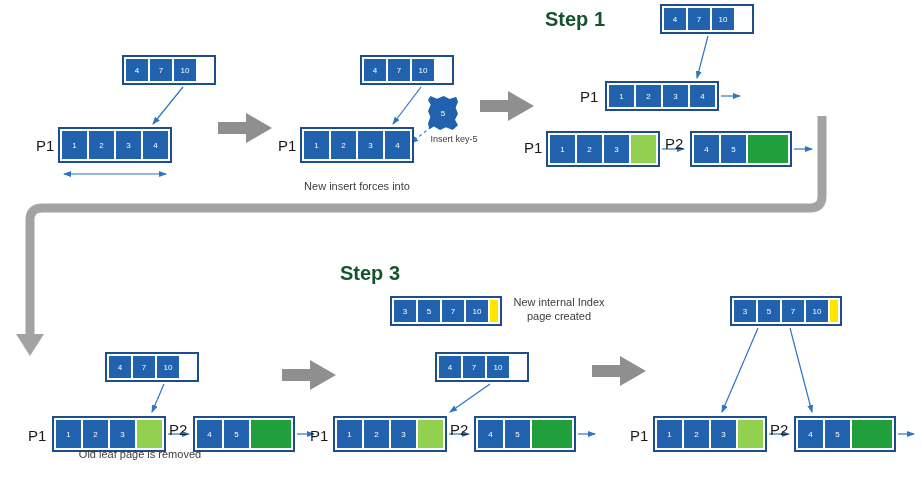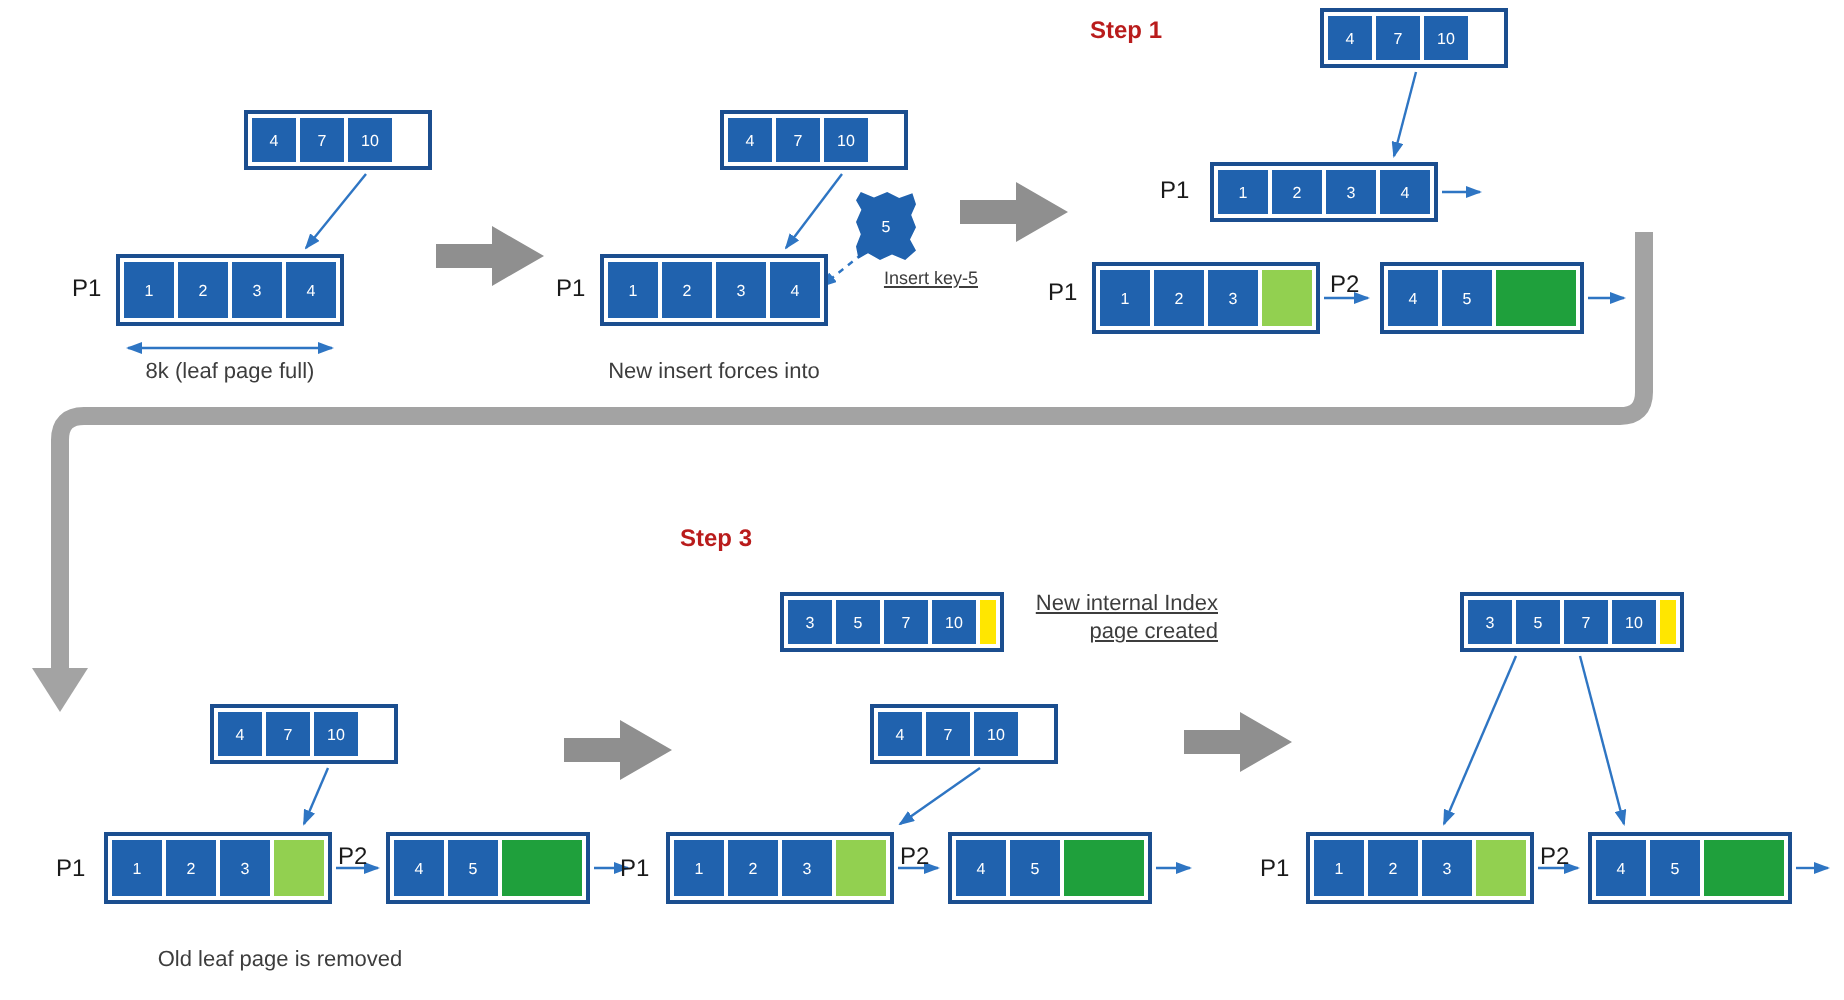--- a/index.html
+++ b/index.html
@@ -10,25 +10,25 @@
   .cell { width:22px; height:22px; display:flex; align-items:center; justify-content:center; font-size:8px; color:#ffffff; }
   .c-blue   { background:#2062ae; }
   .c-white  { background:#ffffff; width:14px; }
   .c-lgreen { background:#92d050; }
   .c-dgreen { background:#1fa03c; width:40px; }
   .c-yellow { background:#ffe600; width:8px; }
   .page.leaf .cell { width:25px; height:28px; }
   .page.leaf .c-dgreen { width:40px; }
   .page.mid  .cell { width:25px; height:22px; }
 
-  .plabel { position:absolute; font-size:12px; color:#1a1a1a; }
+  .plabel { position:absolute; font-size:15px; color:#1a1a1a; }
   .caption { position:absolute; font-size:11px; color:#3d3d3d; text-align:center; line-height:1.25; }
-  .caption.left { text-align:right;text-decoration:underline; }
+  .caption.left { text-align:center; }
   .caption.small { font-size:9px; }
-  .step-title { position:absolute; font-size:12px; font-weight:bold; color:#b91c1c; }
+  .step-title { position:absolute; font-size:20px; font-weight:bold; color:#14532d; }
 
   .torn { position:absolute; width:30px; height:34px; background:#2062ae;
     clip-path:polygon(8% 0,30% 8%,52% 0,72% 9%,94% 2%,100% 18%,92% 34%,100% 52%,90% 70%,100% 86%,82% 100%,60% 92%,40% 100%,20% 90%,4% 98%,0 80%,8% 62%,0 44%,9% 26%,0 12%);
     display:flex; align-items:center; justify-content:center; color:#ffffff; font-size:8px; }
 
   svg.overlay { position:absolute; left:0; top:0; pointer-events:none; }
 </style>
 </head>
 <body>
 
@@ -84,21 +84,20 @@
       <span class="cell c-blue">10</span>
       <span class="cell c-white"></span>
     </div>
   <span class="plabel" style="left:36px;top:137px">P1</span>
   <div class="page leaf" style="left:58px;top:127px">
       <span class="cell c-blue">1</span>
       <span class="cell c-blue">2</span>
       <span class="cell c-blue">3</span>
       <span class="cell c-blue">4</span>
     </div>
-  <div class="caption" style="left:40px;top:180px;width:150px">8k (leaf page full)</div>
 
   <div class="page" style="left:360px;top:55px">
       <span class="cell c-blue">4</span>
       <span class="cell c-blue">7</span>
       <span class="cell c-blue">10</span>
       <span class="cell c-white"></span>
     </div>
   <span class="plabel" style="left:278px;top:137px">P1</span>
   <div class="page leaf" style="left:300px;top:127px">
       <span class="cell c-blue">1</span>
@@ -151,21 +150,21 @@
       <span class="cell c-blue">2</span>
       <span class="cell c-blue">3</span>
       <span class="cell c-lgreen"></span>
     </div>
   <span class="plabel" style="left:169px;top:421px">P2</span>
   <div class="page leaf" style="left:193px;top:416px">
       <span class="cell c-blue">4</span>
       <span class="cell c-blue">5</span>
       <span class="cell c-dgreen"></span>
     </div>
-  <div class="caption" style="left:40px;top:474px;width:200px">Old leaf page is removed</div>
+  <div class="caption" style="left:40px;top:448px;width:200px">Old leaf page is removed</div>
 
   <div class="page" style="left:390px;top:296px">
       <span class="cell c-blue">3</span>
       <span class="cell c-blue">5</span>
       <span class="cell c-blue">7</span>
       <span class="cell c-blue">10</span>
       <span class="cell c-yellow"></span>
     </div>
   <div class="caption left" style="left:509px;top:296px;width:100px">New internal Index page created</div>
   <div class="page" style="left:435px;top:352px">

